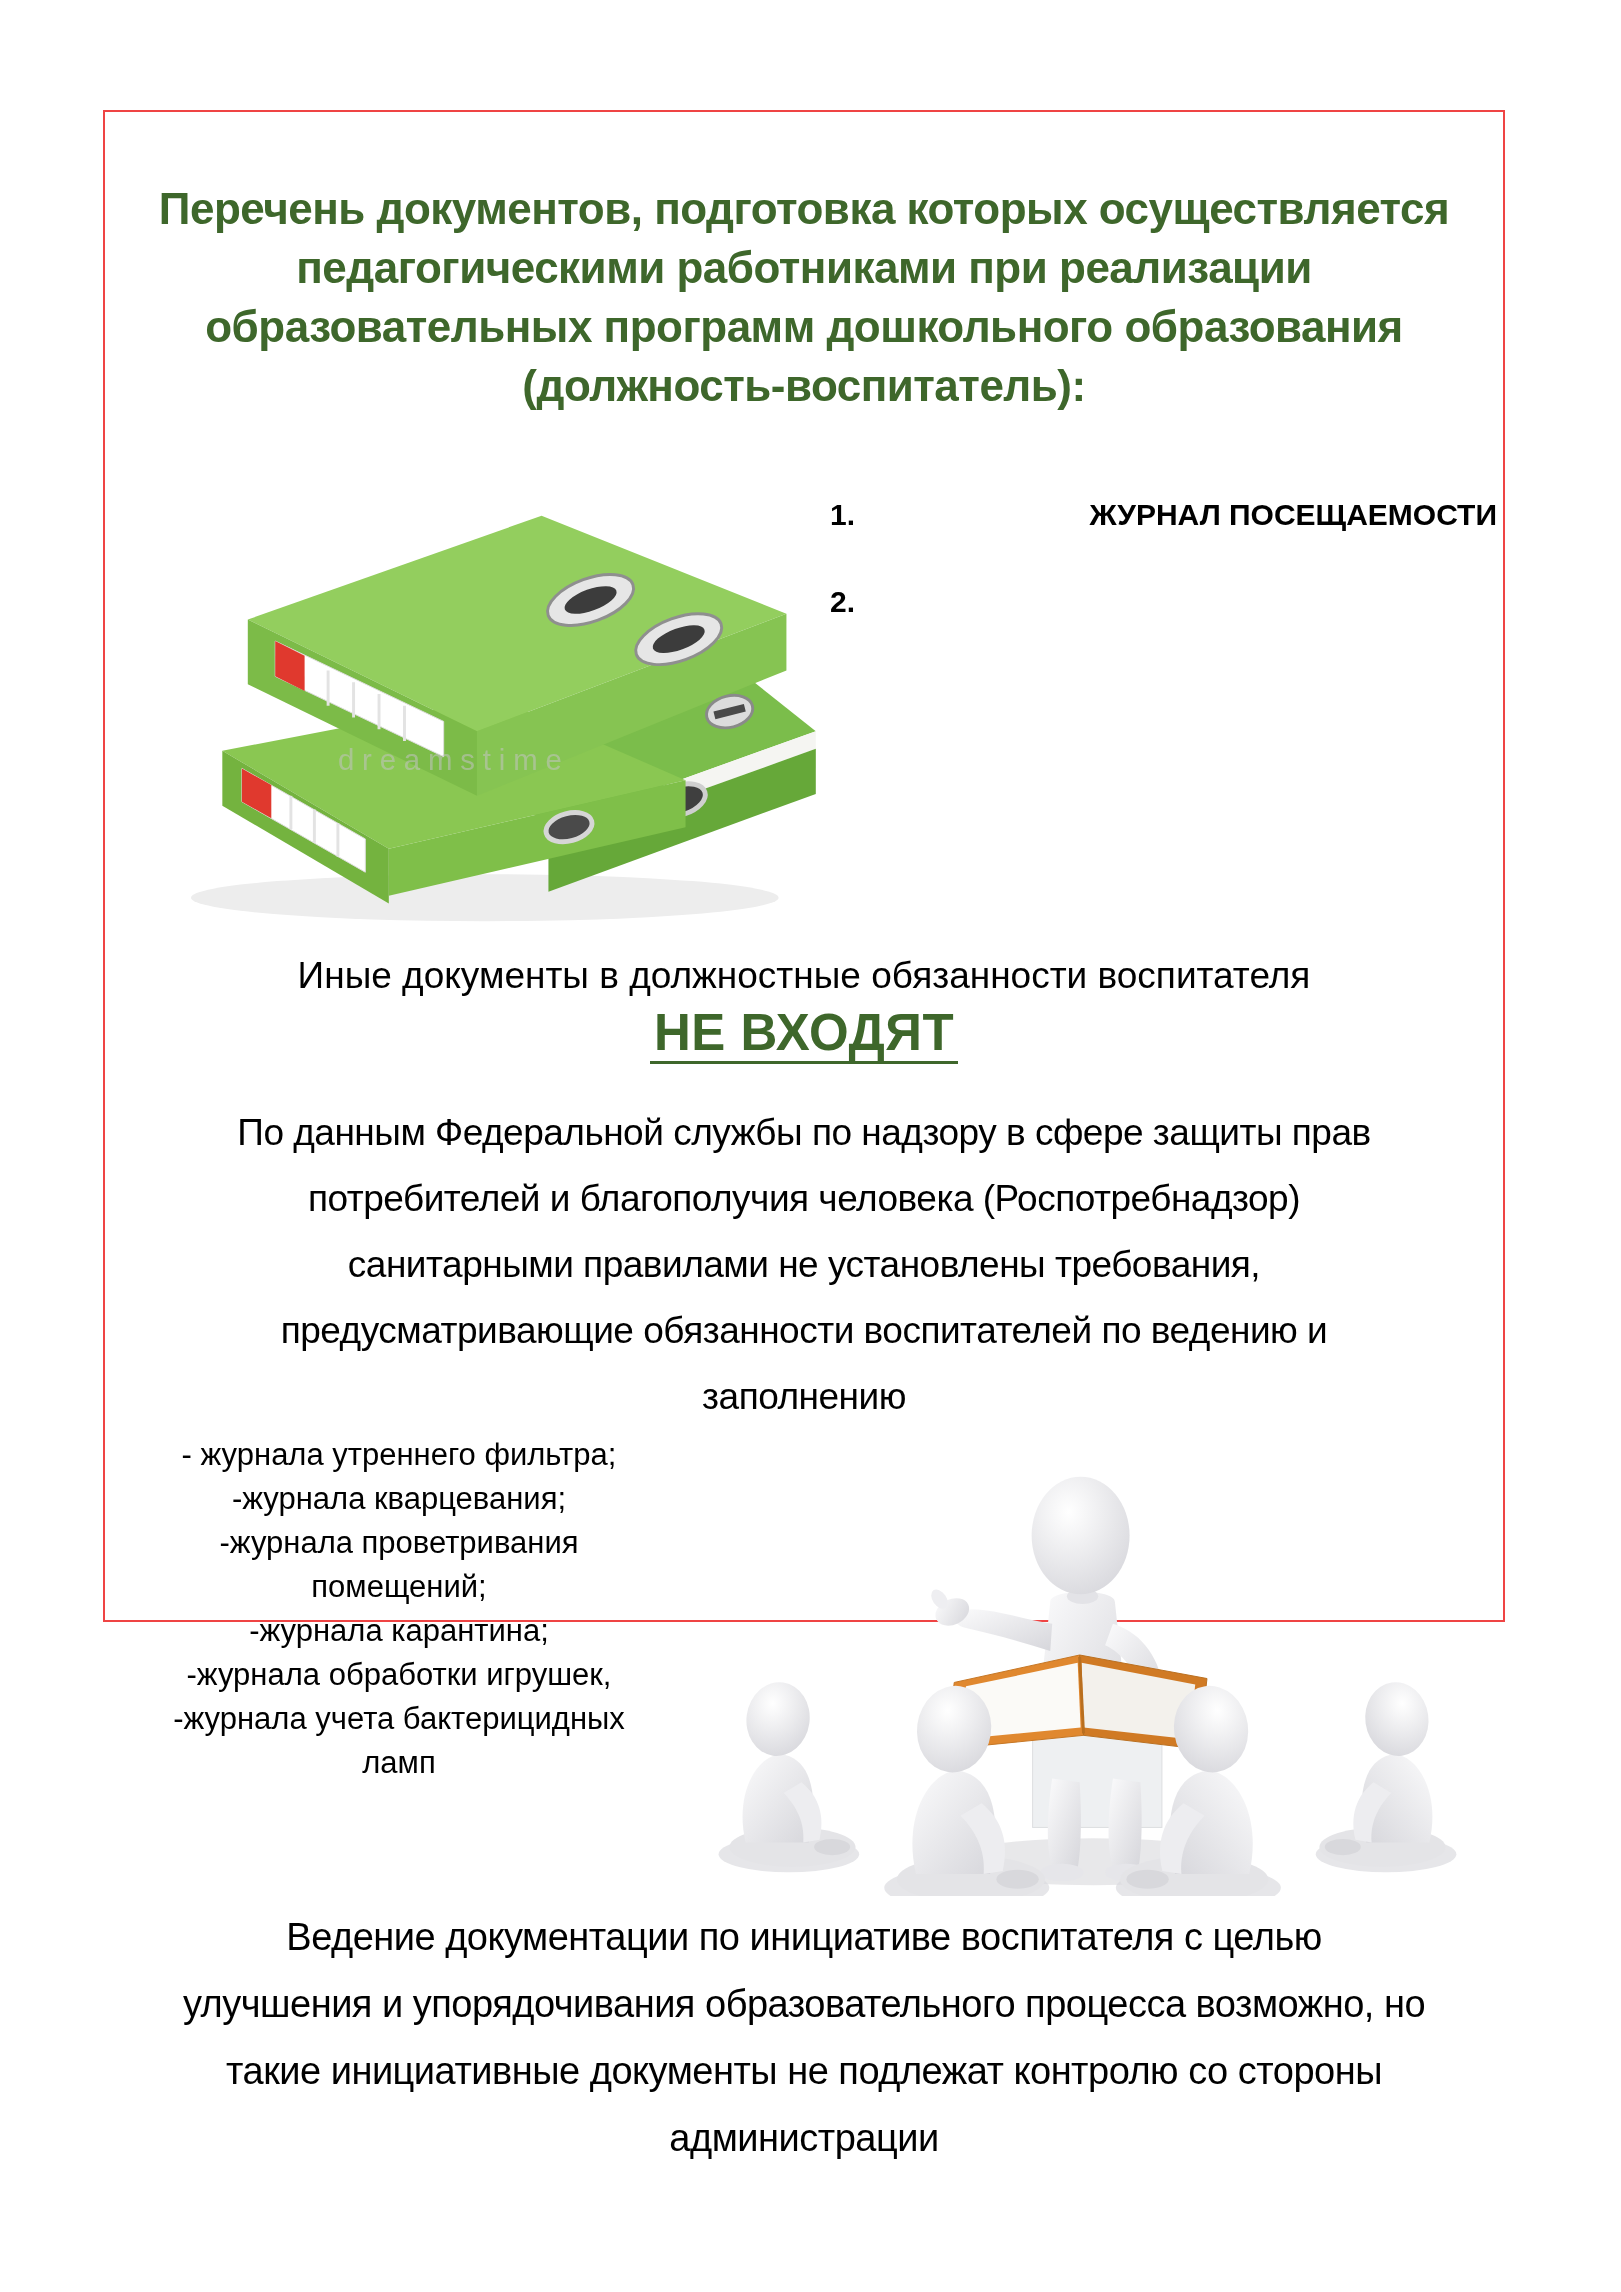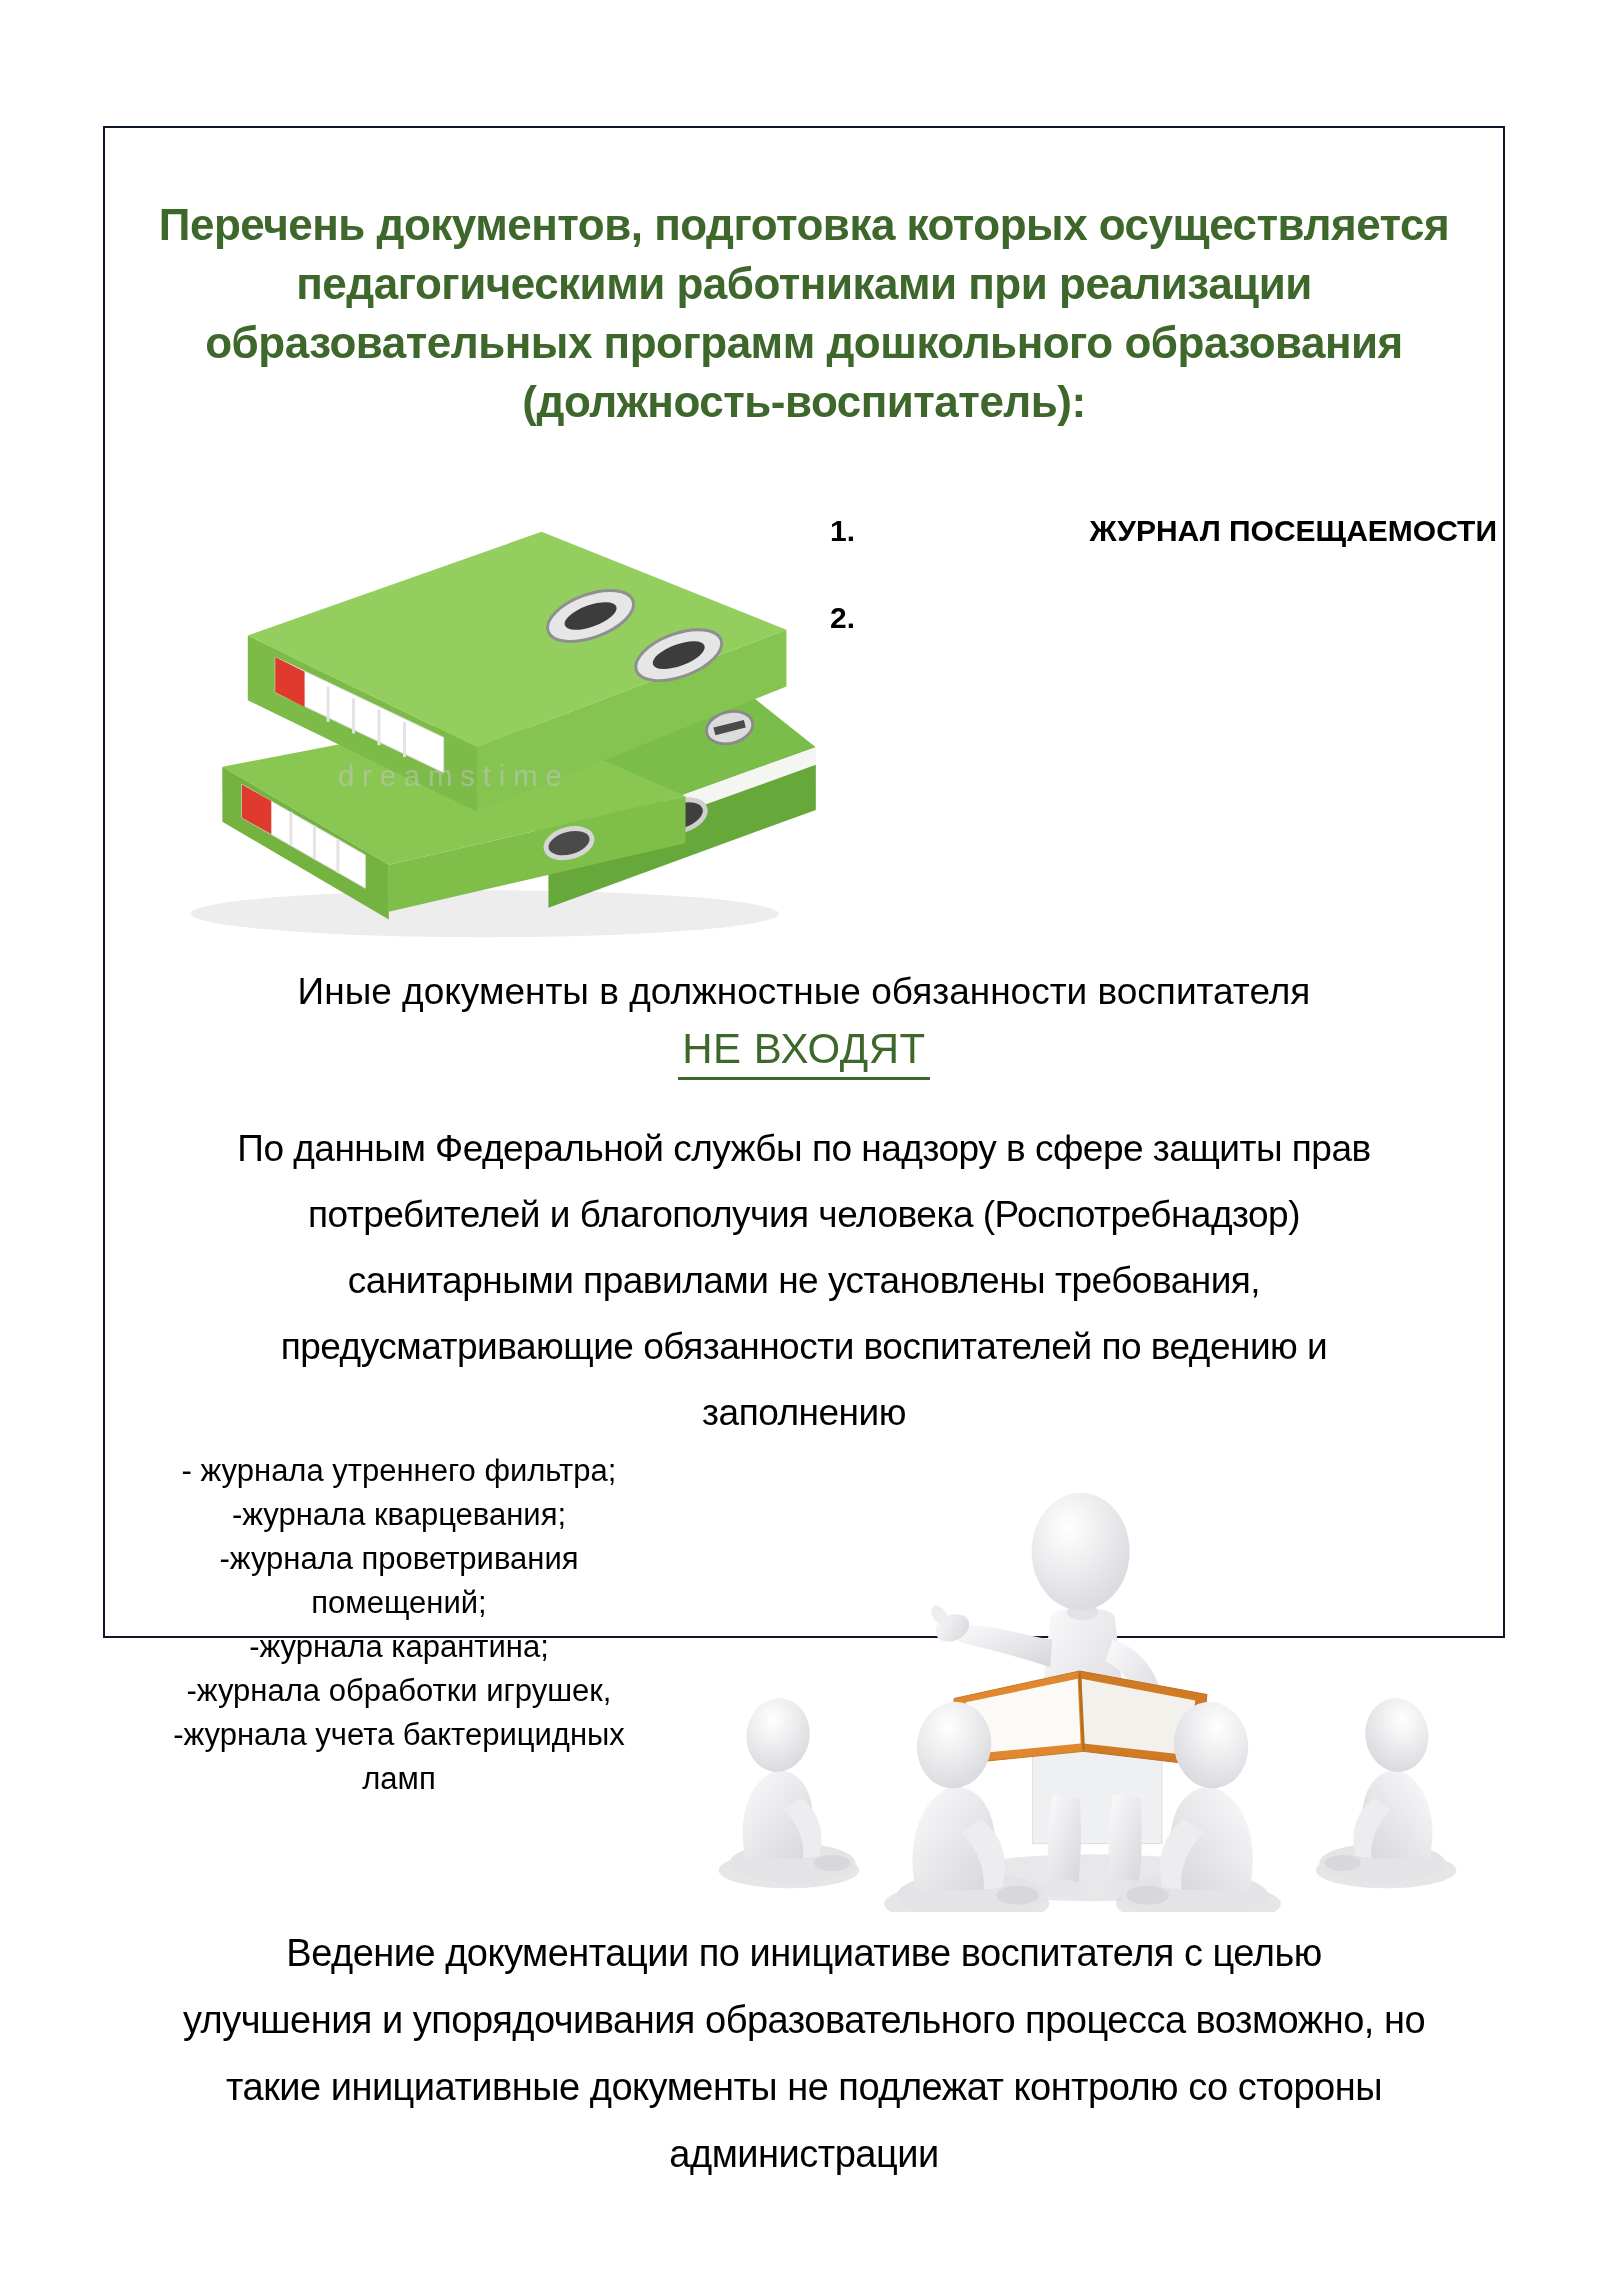--- a/index.html
+++ b/index.html
@@ -2,22 +2,22 @@
 <html><head>
 <meta charset="utf-8">
 <style>
   html,body{margin:0;padding:0;}
   body{
     width:1621px;height:2293px;background:#ffffff;position:relative;
     font-family:"Liberation Sans","DejaVu Sans",sans-serif;color:#000;
     overflow:hidden;
   }
   .page{
-    position:absolute;left:103px;top:126px;width:1402px;height:1512px;
-    border:2px solid #0f172a;box-sizing:border-box;background:#fff;
+    position:absolute;left:103px;top:110px;width:1402px;height:1512px;
+    border:2px solid #ef4444;box-sizing:border-box;background:#fff;
   }
   .title{
     position:absolute;top:67px;left:0;width:100%;text-align:center;
     font-size:44px;font-weight:bold;line-height:59px;color:#3e672b;
     white-space:pre-line;letter-spacing:-0.5px;
   }
   .doc-list{position:absolute;top:380px;left:637px;width:755px;}
   .doc-item{
     display:grid;grid-template-columns:147px 1fr;margin-bottom:41px;
     font-weight:bold;font-size:30px;line-height:46px;
@@ -25,21 +25,21 @@
   .doc-num{padding-left:88px;text-align:left;}
   .doc-label{text-align:right;white-space:pre-line;}
   .binders{position:absolute;left:27.4px;top:392px;width:686px;height:426px;}
   .figures{position:absolute;left:557px;top:1255px;width:848px;height:529px;}
   .binders svg,.figures svg{width:100%;height:100%;display:block;}
   .exclusion{
     position:absolute;top:839px;left:0;width:100%;text-align:center;
     font-size:37px;line-height:49px;
   }
   .exclusion-emphasis{
-    display:inline-block;margin-top:7.8px;font-size:42px;font-weight:normal;
+    display:inline-block;margin-top:7.8px;font-size:51px;font-weight:bold;
     color:#3e672b;border-bottom:3.9px solid #3e672b;padding:0 3.9px 3.9px 3.9px;
     letter-spacing:0.5px;
   }
   .regulator{
     position:absolute;top:988px;left:11.8px;right:11.8px;text-align:center;
     font-size:37px;line-height:66px;white-space:pre-line;letter-spacing:-0.5px;
   }
   .journals{
     position:absolute;top:1321px;left:0;width:588px;text-align:center;
     font-size:31px;line-height:44px;white-space:pre-line;

